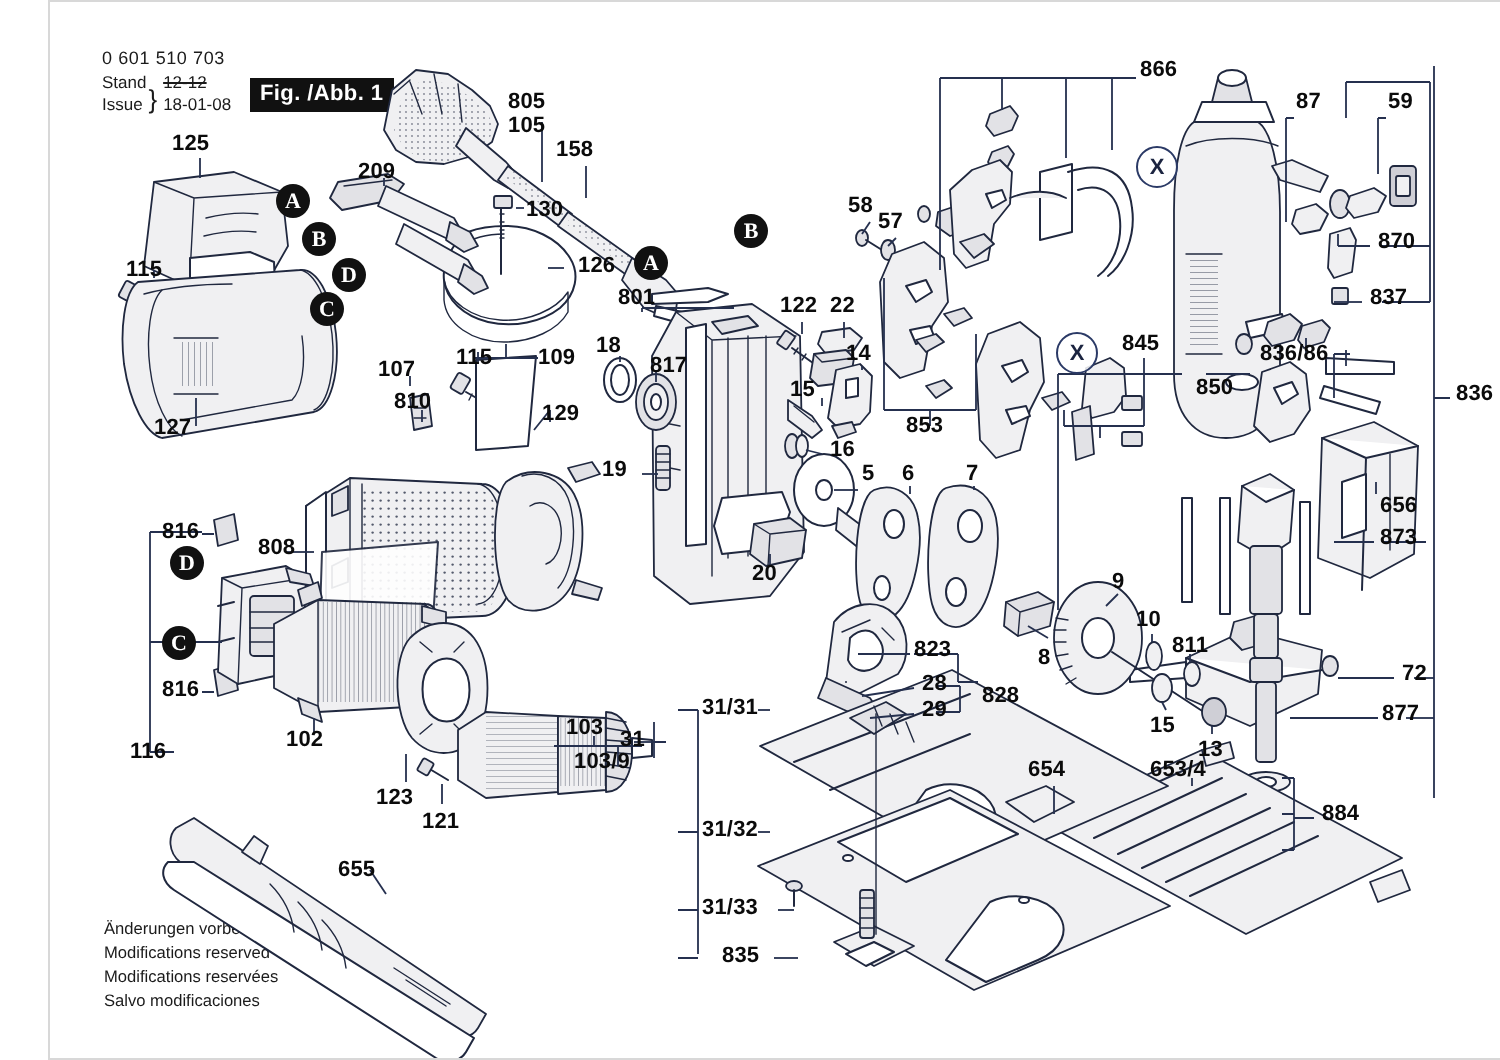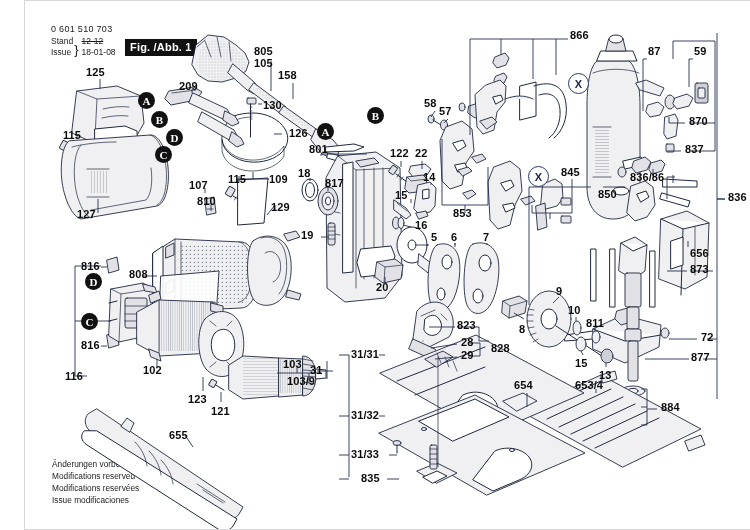--- a/index.html
+++ b/index.html
@@ -133,21 +133,21 @@
     </tbody>
       </table>
   </div>
 
   <div class="figtag">Fig. /Abb. 1</div>
 
   <div class="footer">
     <div>Änderungen vorbehalten</div>
     <div>Modifications reserved</div>
     <div>Modifications reservées</div>
-    <div>Issue modificaciones</div>
+    <div>Salvo modificaciones</div>
   </div>
 
   <svg class="art" style="left:0;top:0" width="750" height="530" viewBox="0 0 750 530">
 
     <defs>
       <pattern id="dots" width="4" height="4" patternUnits="userSpaceOnUse">
         <circle cx="1.3" cy="1.3" r=".6" fill="#20283f"></circle>
       </pattern>
       <pattern id="dots2" width="3" height="3" patternUnits="userSpaceOnUse">
         <circle cx="1" cy="1" r=".45" fill="#20283f"></circle>

